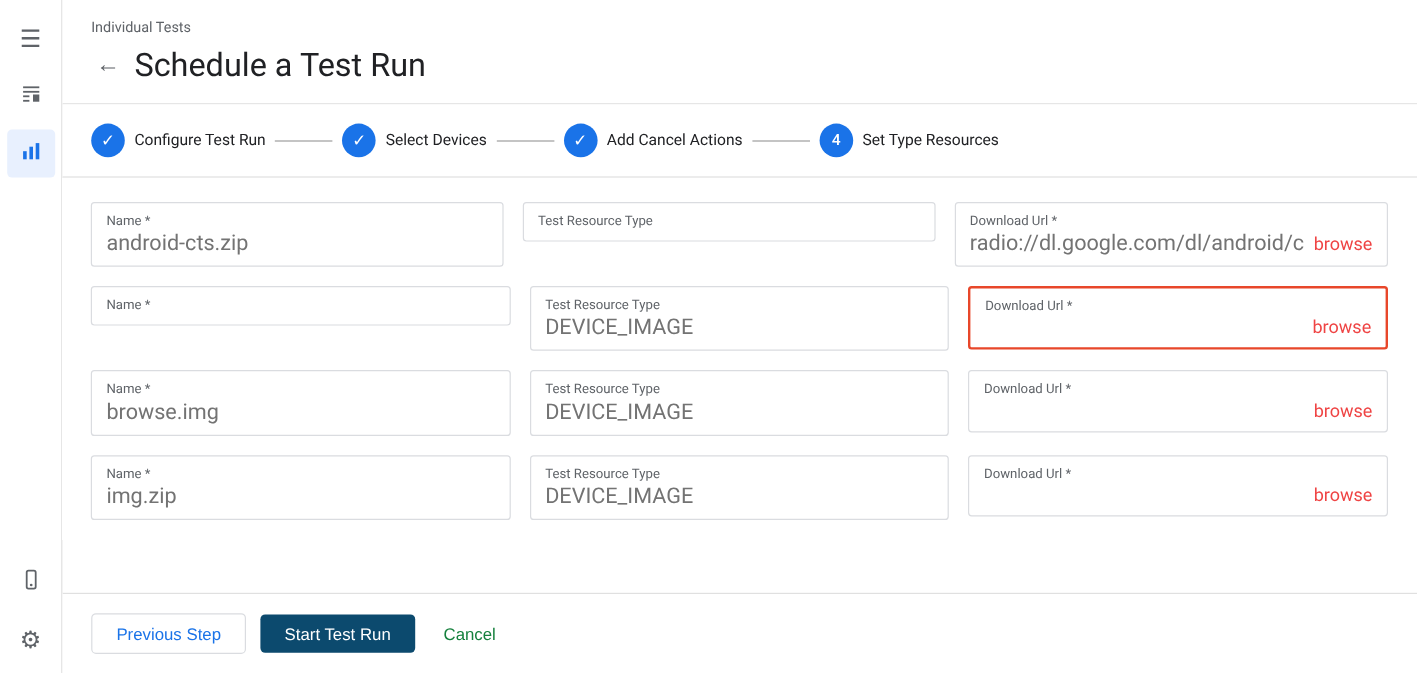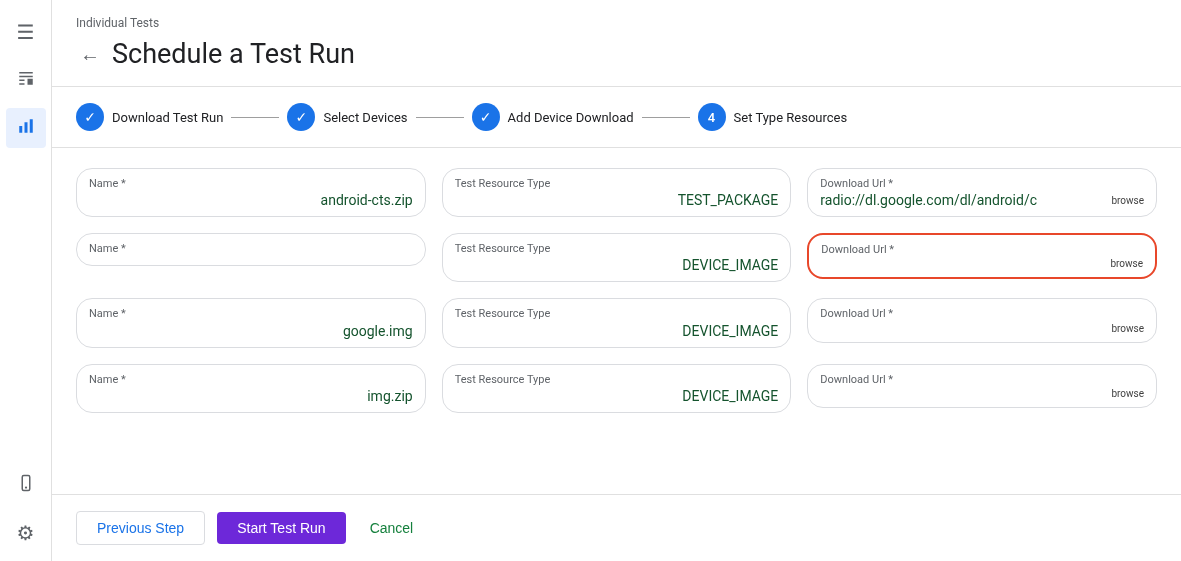--- a/index.html
+++ b/index.html
@@ -132,54 +132,53 @@
       gap: 16px;
       margin-bottom: 16px;
     }
     .field-group {
       display: flex;
       flex-direction: column;
       position: relative;
     }
     .field-wrapper {
       border: 1px solid #dadce0;
-      border-radius: 16px;
+      border-radius: 3px;
       padding: 8px 12px;
       position: relative;
       background: #fff;
     }
     .field-wrapper.highlighted {
       border: 2px solid #e8472a;
     }
     .field-label {
       font-size: 11px;
       color: #5f6368;
       margin-bottom: 2px;
       line-height: 1.2;
     }
     .field-value {
-      font-size: 14px;
-      color: #14532d;
+      font-size: 18px;
+      color: #737373;
       white-space: nowrap;
       overflow: hidden;
       text-overflow: ellipsis;
-      text-align: right;
     }
     .field-with-action {
       display: flex;
       align-items: center;
       justify-content: space-between;
     }
     .browse-link {
-      font-size: 10px;
-      color: #404040;
+      font-size: 15px;
+      color: #ef4444;
       cursor: pointer;
       text-decoration: none;
       white-space: nowrap;
-      margin-left: 24px;
+      margin-left: 8px;
       flex-shrink: 0;
     }
 
     
     .footer {
       padding: 16px 24px;
       border-top: 1px solid #e0e0e0;
       display: flex;
       align-items: center;
       gap: 12px;
@@ -192,21 +191,21 @@
       background: #fff;
       color: #1a73e8;
       font-size: 14px;
       border-radius: 4px;
       cursor: pointer;
       font-weight: 500;
     }
     .btn-primary {
       padding: 8px 20px;
       border: none;
-      background: #6d28d9;
+      background: #0c4a6e;
       color: #fff;
       font-size: 14px;
       border-radius: 4px;
       cursor: pointer;
       font-weight: 500;
     }
     .btn-text {
       padding: 8px 12px;
       border: none;
       background: none;
@@ -265,35 +264,35 @@
       </button>
       <h1 class="page-title">Schedule a Test Run</h1>
     </div>
   </div>
 
   <div class="stepper">
     <div class="step">
       <div class="step-circle">
         <span class="checkmark">✓</span>
       </div>
-      <span class="step-label">Download Test Run</span>
+      <span class="step-label">Configure Test Run</span>
     </div>
     <div class="step-connector"></div>
     <div class="step">
       <div class="step-circle">
         <span class="checkmark">✓</span>
       </div>
       <span class="step-label">Select Devices</span>
     </div>
     <div class="step-connector"></div>
     <div class="step">
       <div class="step-circle">
         <span class="checkmark">✓</span>
       </div>
-      <span class="step-label">Add Device Download</span>
+      <span class="step-label">Add Cancel Actions</span>
     </div>
     <div class="step-connector"></div>
     <div class="step">
       <div class="step-circle active-num">
         <span>4</span>
       </div>
       <span class="step-label">Set Type Resources</span>
     </div>
   </div>
 
@@ -302,21 +301,20 @@
     <div class="resource-row">
       <div class="field-group">
         <div class="field-wrapper">
           <div class="field-label">Name *</div>
           <div class="field-value">android-cts.zip</div>
         </div>
       </div>
       <div class="field-group">
         <div class="field-wrapper">
           <div class="field-label">Test Resource Type</div>
-          <div class="field-value">TEST_PACKAGE</div>
         </div>
       </div>
       <div class="field-group">
         <div class="field-wrapper">
           <div class="field-label">Download Url *</div>
           <div class="field-with-action">
             <div class="field-value">radio://dl.google.com/dl/android/c</div>
             <a class="browse-link">browse</a>
           </div>
         </div>
@@ -343,21 +341,21 @@
             <a class="browse-link">browse</a>
           </div>
         </div>
       </div>
     </div>
 
     <div class="resource-row">
       <div class="field-group">
         <div class="field-wrapper">
           <div class="field-label">Name *</div>
-          <div class="field-value">google.img</div>
+          <div class="field-value">browse.img</div>
         </div>
       </div>
       <div class="field-group">
         <div class="field-wrapper">
           <div class="field-label">Test Resource Type</div>
           <div class="field-value">DEVICE_IMAGE</div>
         </div>
       </div>
       <div class="field-group">
         <div class="field-wrapper">

